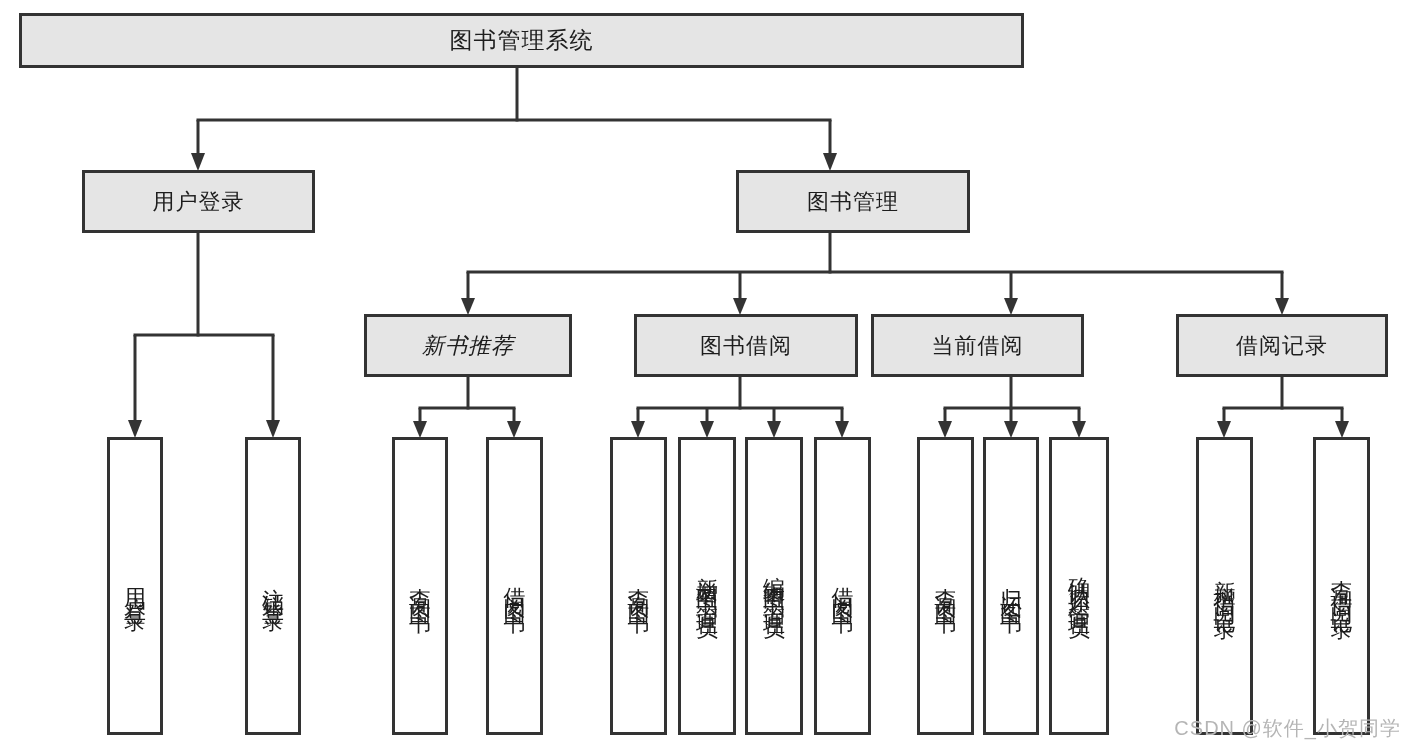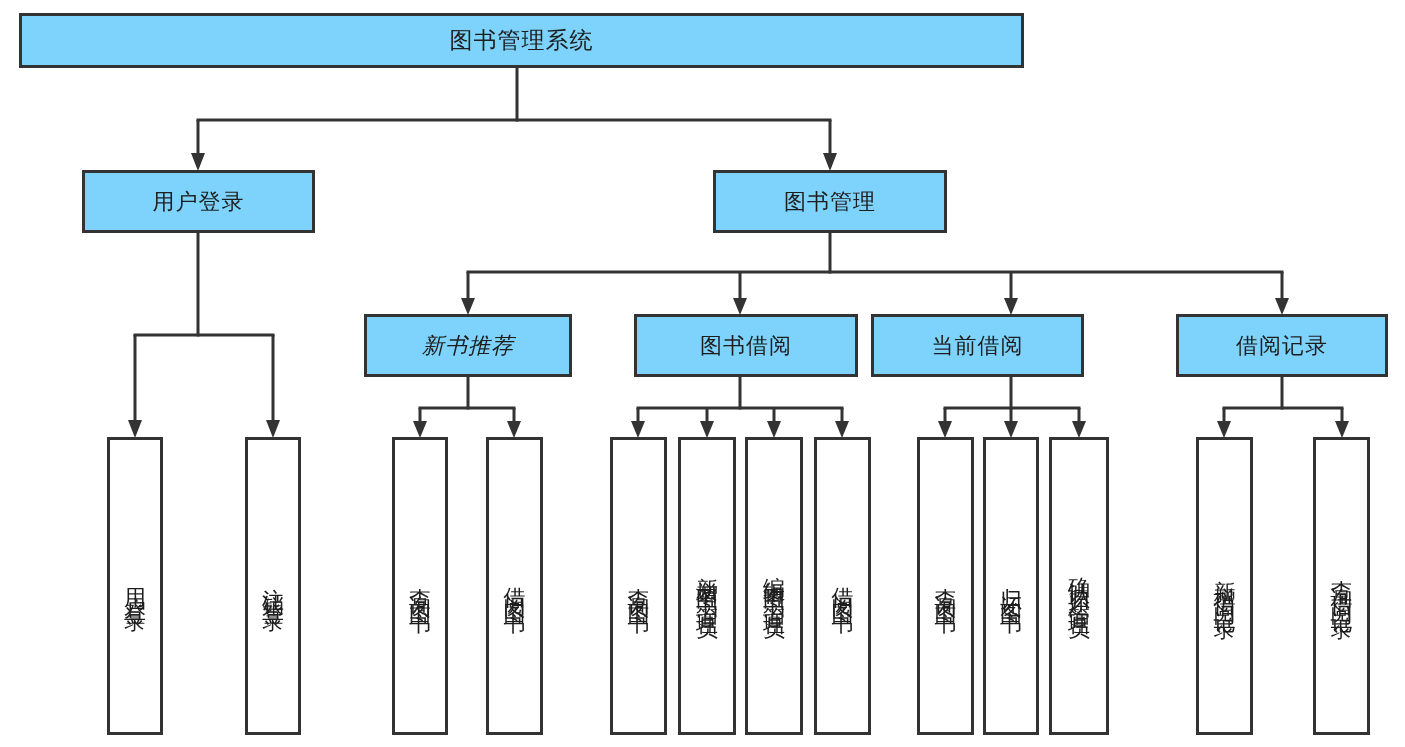--- a/index.html
+++ b/index.html
@@ -20,21 +20,21 @@
   #connectors{
     position:absolute;left:0;top:0;width:1405px;height:747px;
     pointer-events:none;
   }
   #connectors line{stroke:var(--line-color);stroke-width:3;}
   #connectors polygon{fill:var(--line-color);stroke:none;}
   .node{
     position:absolute;
     box-sizing:border-box;
     border:3px solid var(--line-color);
-    background:#7dd3fc;
+    background:#e5e5e5;
     display:flex;align-items:center;justify-content:center;
     font-size:22px;
     letter-spacing:1px;
     white-space:nowrap;
     z-index:2;
   }
   .node.root{font-size:23px;}
   .leaf{
     position:absolute;
     box-sizing:border-box;
@@ -139,21 +139,21 @@
       <line x1="1224" y1="408" x2="1224" y2="423"></line>
       <polygon points="1217,421 1231,421 1224,438"></polygon>
       <line x1="1342" y1="408" x2="1342" y2="423"></line>
       <polygon points="1335,421 1349,421 1342,438"></polygon>
     </g>
   </svg>
 
   <div class="node root" style="left:19px;top:13px;width:1005px;height:55px;">图书管理系统</div>
 
   <div class="node" style="left:82px;top:170px;width:233px;height:63px;">用户登录</div>
-  <div class="node" style="left:713px;top:170px;width:234px;height:63px;">图书管理</div>
+  <div class="node" style="left:736px;top:170px;width:234px;height:63px;">图书管理</div>
 
   <div class="node" style="left:364px;top:314px;width:208px;height:63px;font-style:italic;">新书推荐</div>
   <div class="node" style="left:634px;top:314px;width:224px;height:63px;">图书借阅</div>
   <div class="node" style="left:871px;top:314px;width:213px;height:63px;">当前借阅</div>
   <div class="node" style="left:1176px;top:314px;width:212px;height:63px;">借阅记录</div>
 
   <div class="leaf" style="left:107px;width:56px;">
     <span>用户登录</span>
   </div>
   <div class="leaf" style="left:245px;width:56px;">
@@ -190,13 +190,14 @@
     <span>确认归还（管理员）</span>
   </div>
 
   <div class="leaf" style="left:1196px;width:57px;">
     <span>新增借阅记录</span>
   </div>
   <div class="leaf" style="left:1313px;width:57px;">
     <span>查询借阅记录</span>
   </div>
 
+  <div id="watermark">CSDN @软件_小贺同学</div>
 </div>
 
 </body></html>

